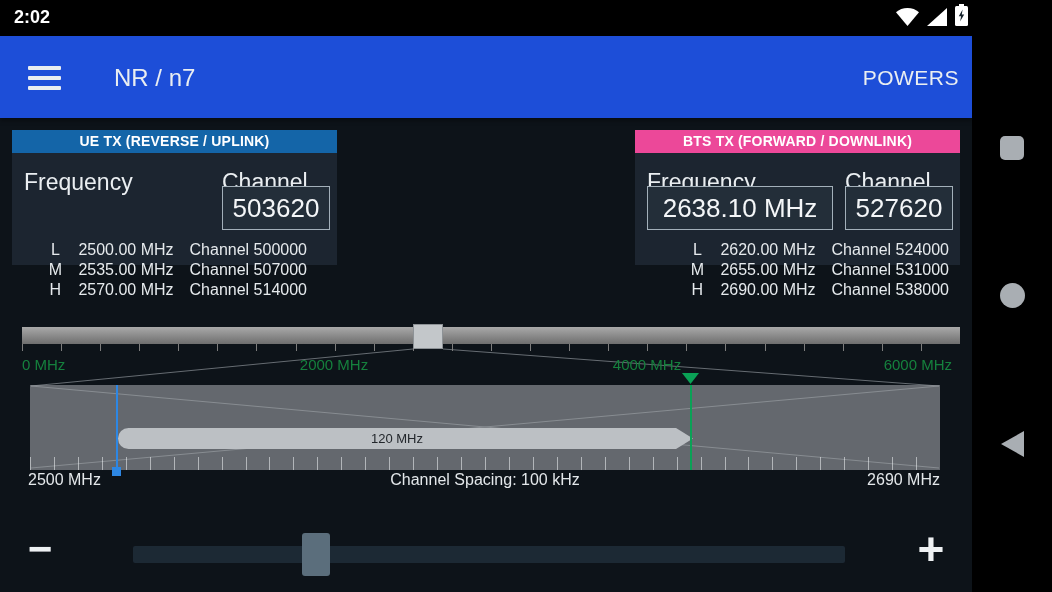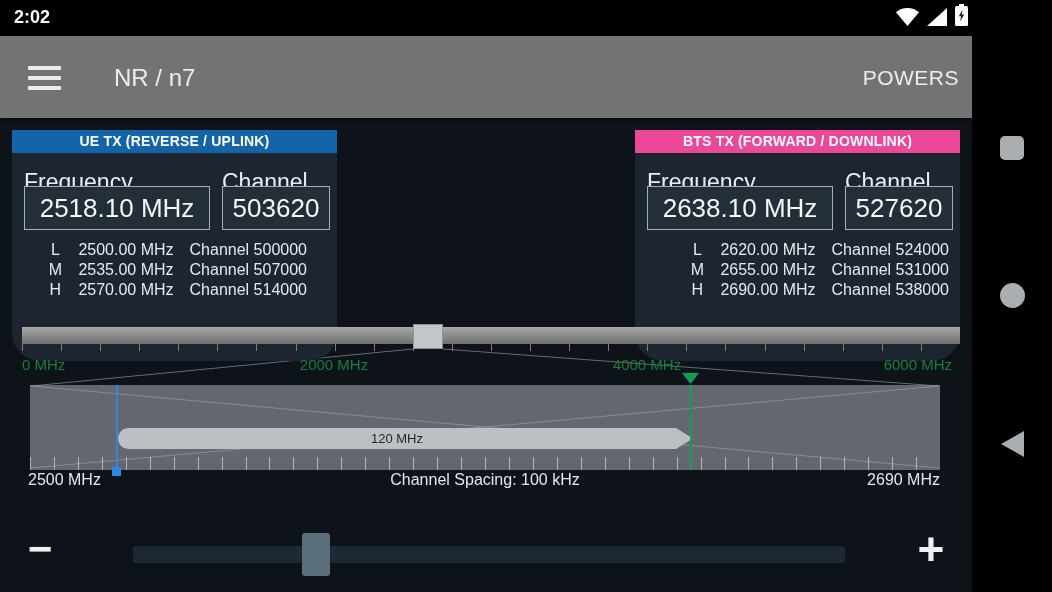--- a/index.html
+++ b/index.html
@@ -6,29 +6,29 @@
   .screen {
     position:relative; width:1052px; height:592px; overflow:hidden;
     background:#0d1319; font-family:"Liberation Sans", sans-serif;
     -webkit-font-smoothing:antialiased;
   }
   
   .status-bar { position:absolute; left:0; top:0; width:100%; height:36px; background:#000; z-index:6; }
   .status-time { position:absolute; left:14px; top:7px; color:#fff; font-size:18px; font-weight:700; }
   .status-icons { position:absolute; right:84px; top:8px; height:22px; display:flex; align-items:flex-end; gap:8px; }
   
-  .app-bar { position:absolute; left:0; top:36px; width:972px; height:82px; background:#737373; z-index:4;
+  .app-bar { position:absolute; left:0; top:36px; width:972px; height:82px; background:#1d4ed8; z-index:4;
              box-shadow:0 2px 5px rgba(0,0,0,.45); }
   .hamburger { position:absolute; left:28px; top:30px; width:33px; height:24px; cursor:pointer; }
   .hamburger i { position:absolute; left:0; width:33px; height:4px; background:#e9edf0; border-radius:1px; }
   .hamburger i:nth-child(1){ top:0; } .hamburger i:nth-child(2){ top:10px; } .hamburger i:nth-child(3){ top:20px; }
   .app-title { position:absolute; left:114px; top:28px; font-size:24px; color:#eaeef1; }
   .app-action { position:absolute; right:13px; top:30px; font-size:21px; font-weight:500; letter-spacing:.5px; color:#eaeef1; cursor:pointer; }
   
-  .panel { position:absolute; top:130px; width:325px; height:231px; background:#1c2530; z-index:2;border-radius:28px; }
+  .panel { position:absolute; top:130px; width:325px; height:135px; background:#1c2530; z-index:2; }
   .panel.ue  { left:12px; }
   .panel.bts { left:635px; }
   .panel-header { position:absolute; left:0; top:0; width:100%; height:23px; line-height:23px;
                   text-align:center; color:#fff; font-size:14px; font-weight:700; letter-spacing:.2px; }
   .panel-label { position:absolute; top:39px; font-size:23px; color:#eaeef1; }
   .panel-label.freq { left:12px;  width:184px; }
   .panel-label.chan { left:210px; width:106px; }
   .input-box { position:absolute; top:56px; height:42px; background:#232e39; border:1px solid #a3b0ba;
                color:#f4f6f8; font-size:26px; display:flex; align-items:center; justify-content:center; cursor:text; }
   .input-box.freq { left:12px;  width:184px; }
@@ -125,21 +125,20 @@
         <i></i>
       </div>
     <div class="app-title">NR / n7</div>
     <div class="app-action">POWERS</div>
   </div>
 
   <div class="panel ue">
     <div class="panel-header" style="background: rgb(20, 101, 168);">UE TX (REVERSE / UPLINK)</div>
     <div class="panel-label freq">Frequency</div>
     <div class="panel-label chan">Channel</div>
-    <div class="input-box freq">2518.10 MHz</div>
     <div class="input-box chan">503620</div>
     <div class="panel-rows">
       <div class="limit-row">
         <span class="letter">L</span>
         <span>2500.00 MHz</span>
         <span>Channel 500000</span>
       </div>
       <div class="limit-row">
         <span class="letter">M</span>
         <span>2535.00 MHz</span>

